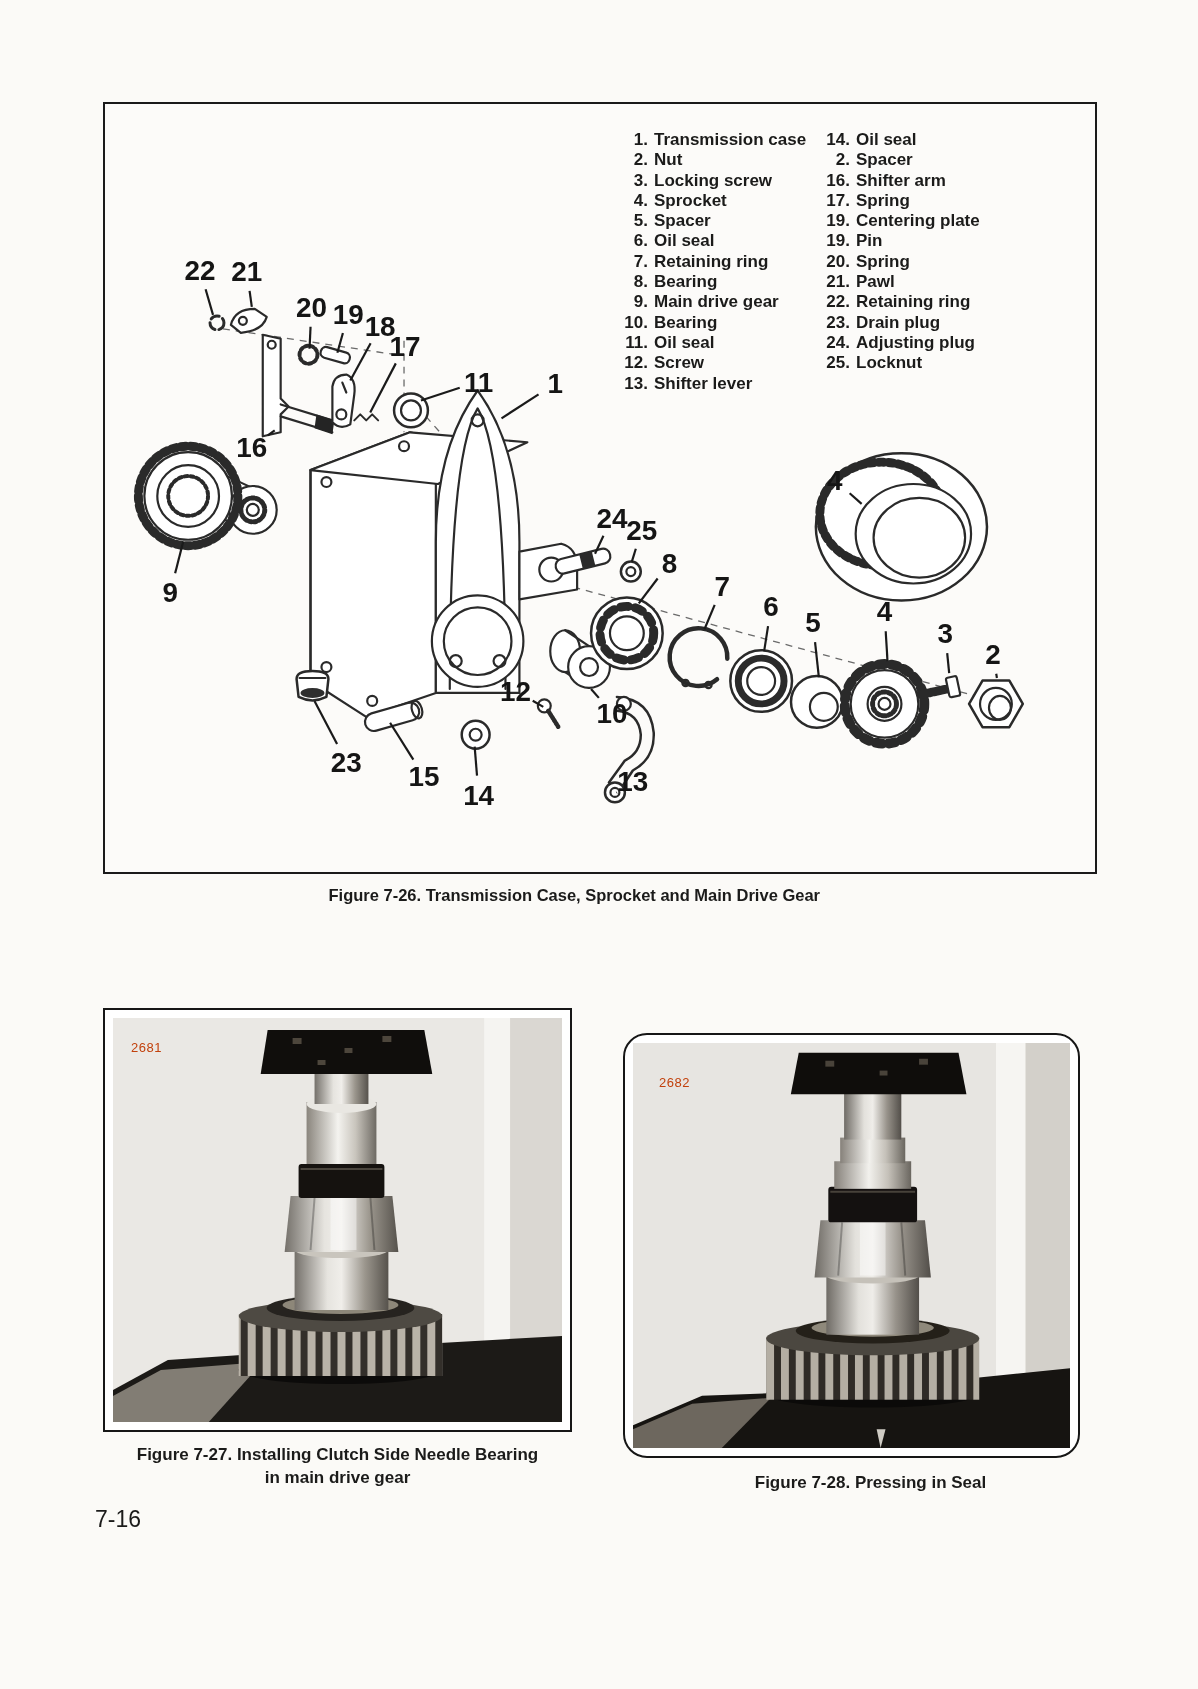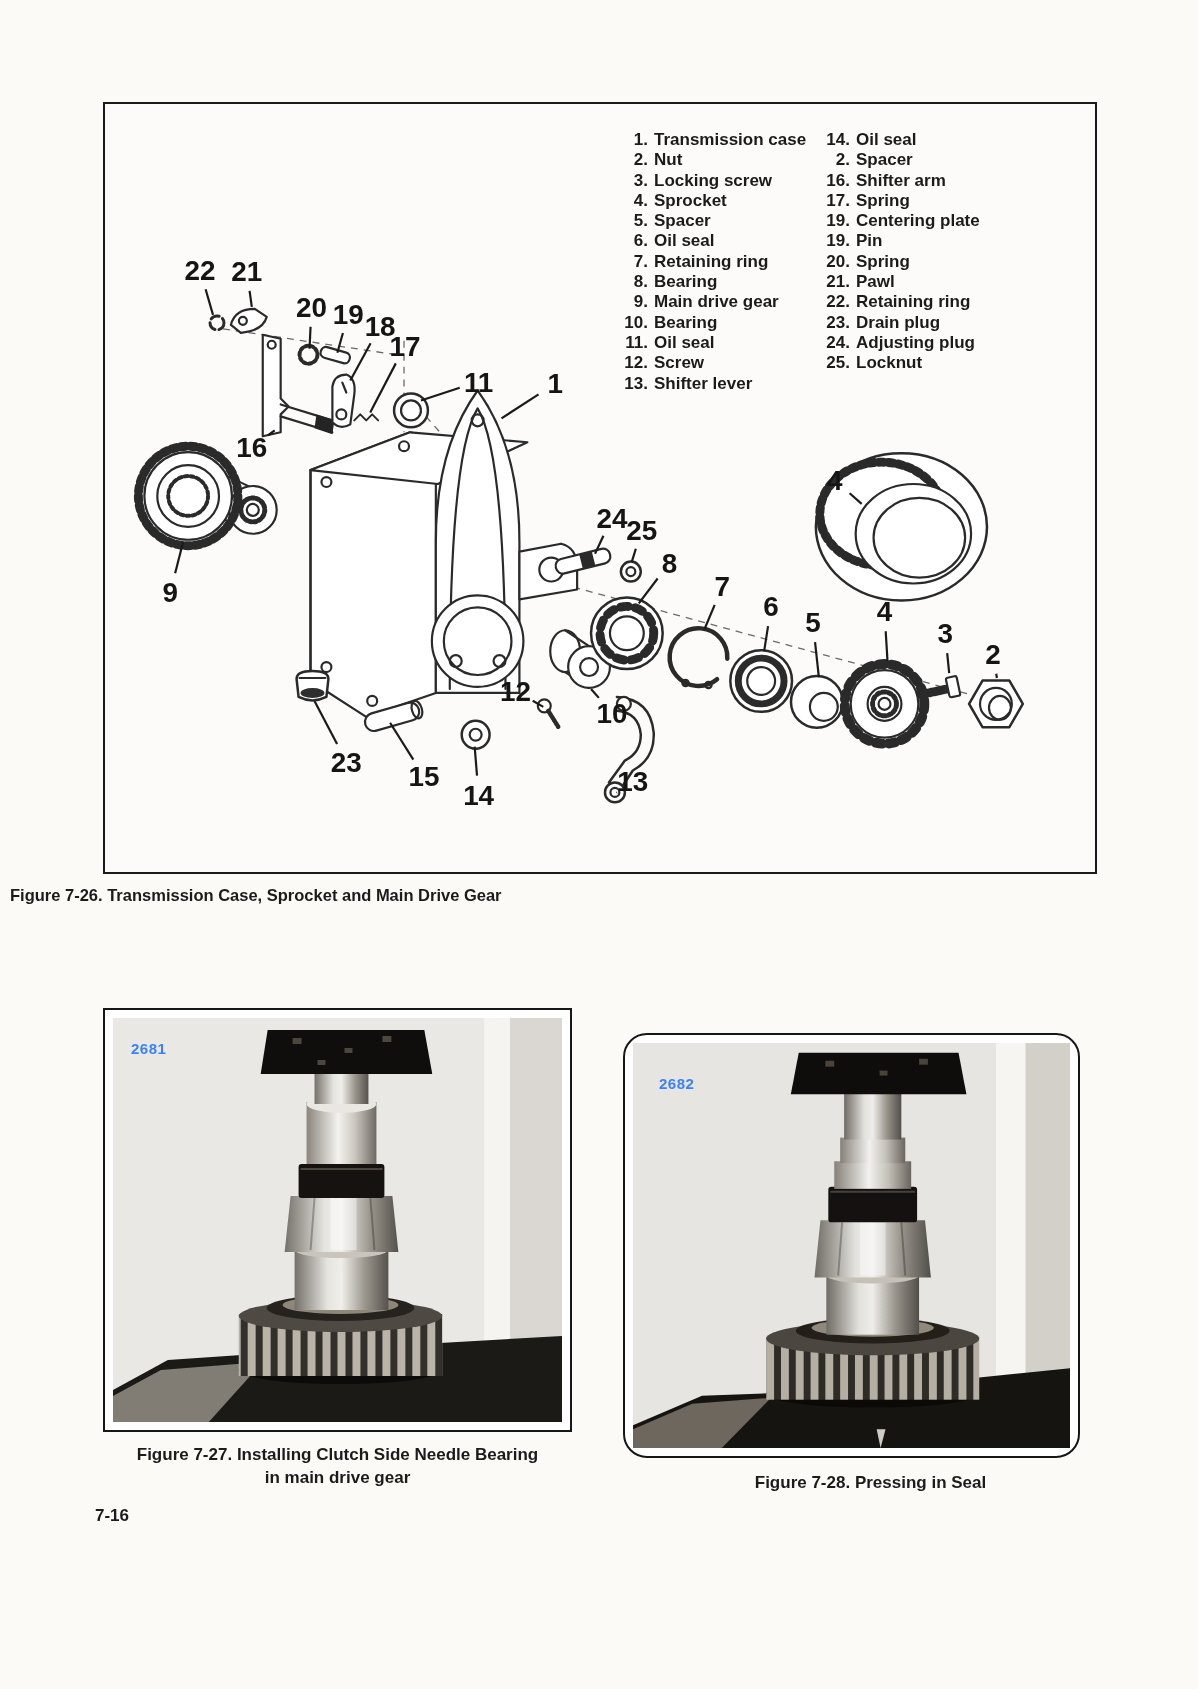--- a/index.html
+++ b/index.html
@@ -13,43 +13,43 @@
     position:absolute; left:103px; top:102px; width:994px; height:772px;
     border:2px solid #1a1a1a; background:#fcfbf9; box-sizing:border-box;
   }
   .diagram-svg { position:absolute; left:0; top:0; width:100%; height:100%; }
   .parts-col { position:absolute; top:26px; }
   .parts-col.c1 { left:497px; }
   .parts-col.c2 { left:699px; }
   .part-row { display:flex; line-height:20.3px; font-size:17px; font-weight:700; white-space:nowrap; }
   .part-row .pn { width:46px; text-align:right; margin-right:6px; }
   .caption-726 {
-    position:absolute; left:10px; top:886px; width:810px; text-align:left;
+    position:absolute; left:10px; top:886px; width:810px; text-align:right;
     font-size:16.5px; font-weight:700;
   }
   svg text.callout { font-family:"Liberation Sans", sans-serif; font-weight:700; font-size:28px; fill:#151515; text-anchor:middle; }
   svg line.leader { stroke:#1a1a1a; stroke-width:2.2; }
   
   .photo-box {
     position:absolute; border:2px solid #161616; background:#ffffff;
     box-sizing:border-box; padding:8px;
   }
   .photo-box.p1 { left:103px; top:1008px; width:469px; height:424px; }
   .photo-box.p2 { left:623px; top:1033px; width:457px; height:425px;border-radius:24px; }
   .photo-surface { position:relative; width:100%; height:100%; }
   .photo-surface svg { position:absolute; left:0; top:0; width:100%; height:100%; }
   .photo-id {
-    position:absolute; font-size:15px; color:#3b82f6; letter-spacing:.5px; z-index:2;font-weight:bold;
+    position:absolute; font-size:13px; color:#c2410c; letter-spacing:.5px; z-index:2;
   }
   .p1 .photo-id { left:18px; top:22px; }
   .p2 .photo-id { left:26px; top:32px; }
   .photo-caption { position:absolute; text-align:center; font-size:17px; font-weight:700; line-height:23px; }
   .cap-727 { left:103px; top:1443px; width:469px; }
   .cap-728 { left:642px; top:1471px; width:457px; }
-  .page-number { position:absolute; left:95px; top:1506px; font-size:17px; font-weight:700; }
+  .page-number { position:absolute; left:95px; top:1506px; font-size:23px; font-weight:400; }
 </style>
 </head>
 <body>
 
 <div class="page">
 
   <div class="diagram-box">
 
     <svg id="diagram" class="diagram-svg" viewBox="0 0 994 772">
 

